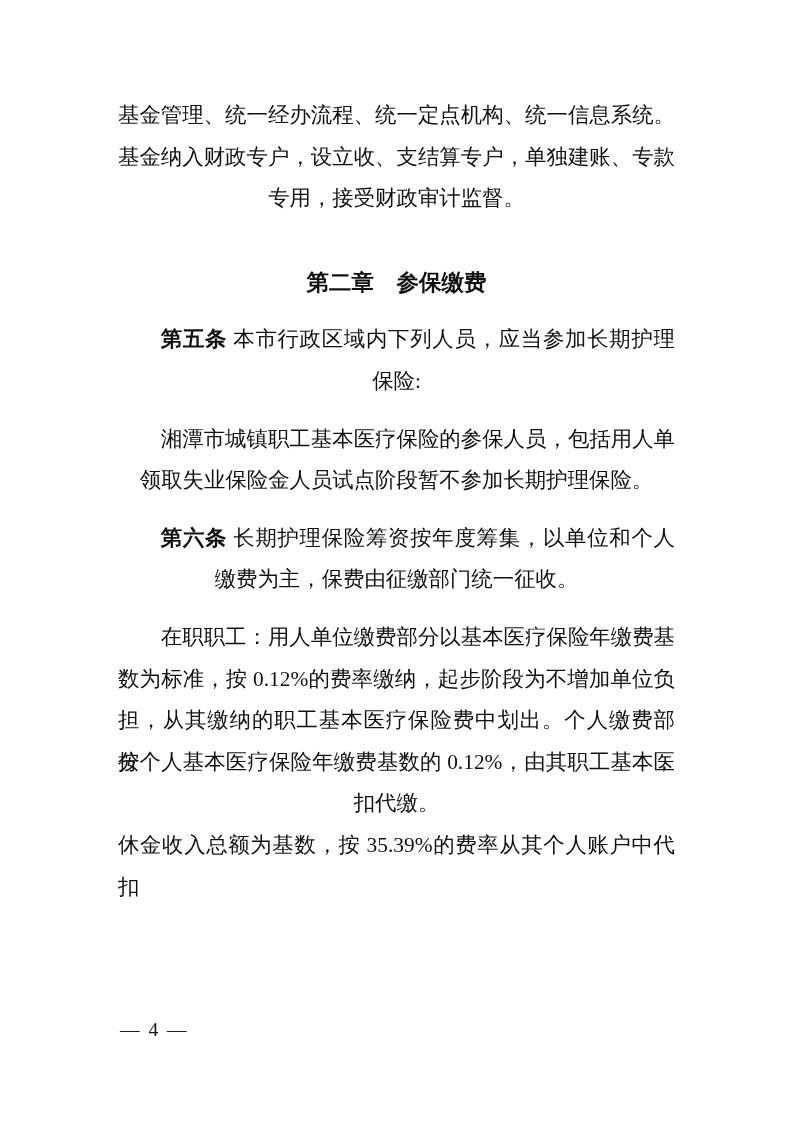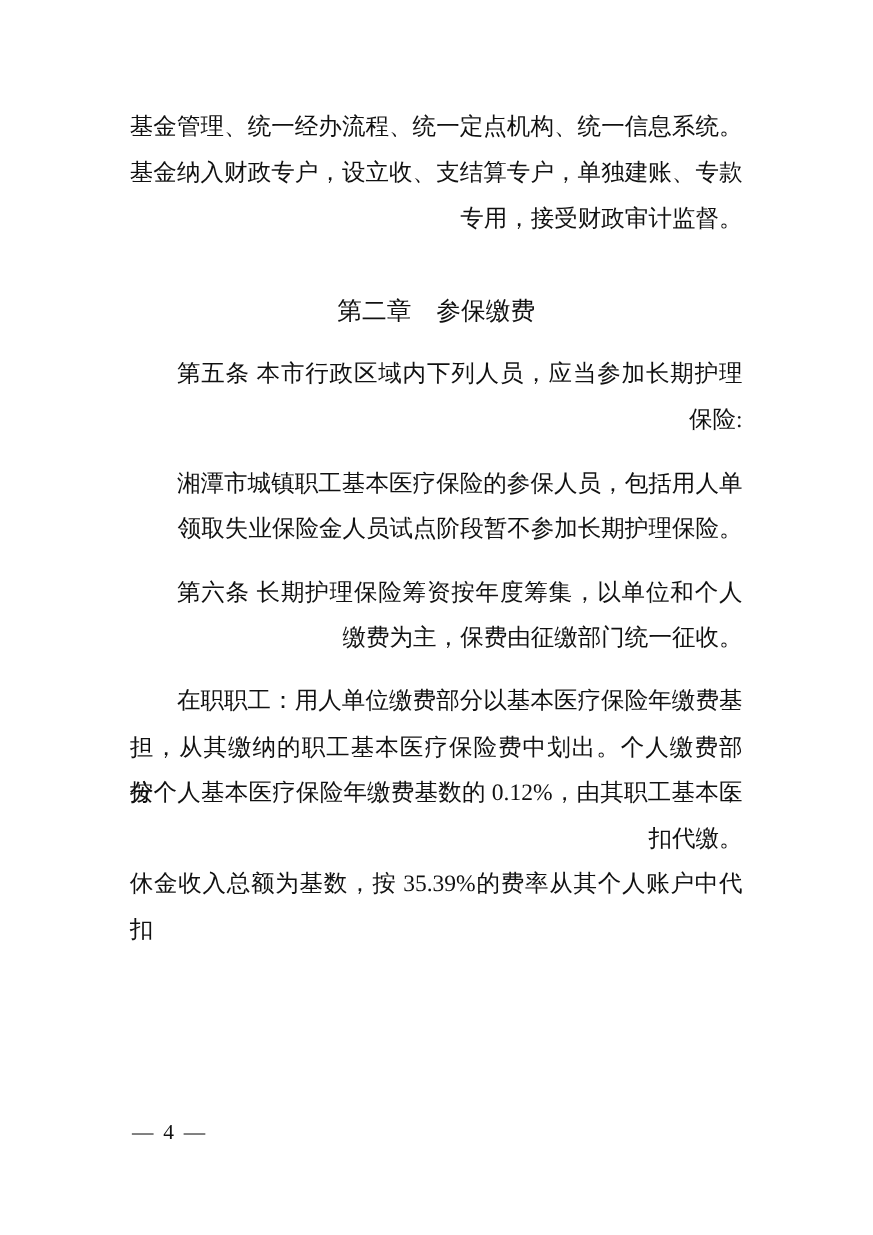--- a/index.html
+++ b/index.html
@@ -21,32 +21,32 @@
     left: 118px;
     top: 95px;
     width: 557px;
   }
   .paragraph { margin: 0; }
   .line {
     font-size: 21.4px;
     line-height: 41.6px;
     height: 41.6px;
     white-space: nowrap;
-    text-align: right;
+    text-align: center;
     font-weight: normal;
   }
   .line.fill {
     white-space: normal;
     text-align: justify;
     text-align-last: justify;
     text-justify: inter-character;
   }
   .line.indent { text-indent: 2em; margin-top: 16px; }
   .run-bold {
-    font-weight: normal;
+    font-weight: bold;
     font-family: "Liberation Sans", "DejaVu Sans", sans-serif;
   }
   .heading {
     margin-top: 42px;
     margin-bottom: 5px;
     text-align: center;
   }
   .heading .line {
     font-size: 22.5px;
     text-align: center;
@@ -83,20 +83,21 @@
       <div class="paragraph">
         <div class="line fill indent"><span class="run">湘潭市城镇职工基本医疗保险的参保人员，包括用人单</span></div>
         <div class="line"><span class="run">领取失业保险金人员试点阶段暂不参加长期护理保险。</span></div>
       </div>
       <div class="paragraph">
         <div class="line fill indent"><span class="run-bold">第六条</span><span class="run"> 长期护理保险筹资按年度筹集，以单位和个人</span></div>
         <div class="line"><span class="run">缴费为主，保费由征缴部门统一征收。</span></div>
       </div>
       <div class="paragraph">
         <div class="line fill indent"><span class="run">在职职工：用人单位缴费部分以基本医疗保险年缴费基</span></div>
+        <div class="line fill"><span class="run">数为标准，按 0.12%的费率缴纳，起步阶段为不增加单位负</span></div>
         <div class="line fill"><span class="run">担，从其缴纳的职工基本医疗保险费中划出。个人缴费部分，</span></div>
         <div class="line fill"><span class="run">按个人基本医疗保险年缴费基数的 0.12%，由其职工基本医</span></div>
         <div class="line"><span class="run">扣代缴。</span></div>
       </div>
       <div class="paragraph">
         <div class="line fill"><span class="run">休金收入总额为基数，按 35.39%的费率从其个人账户中代扣</span></div>
       </div>
     </div>
   <div class="footer">— 4 —</div>
 </div>

